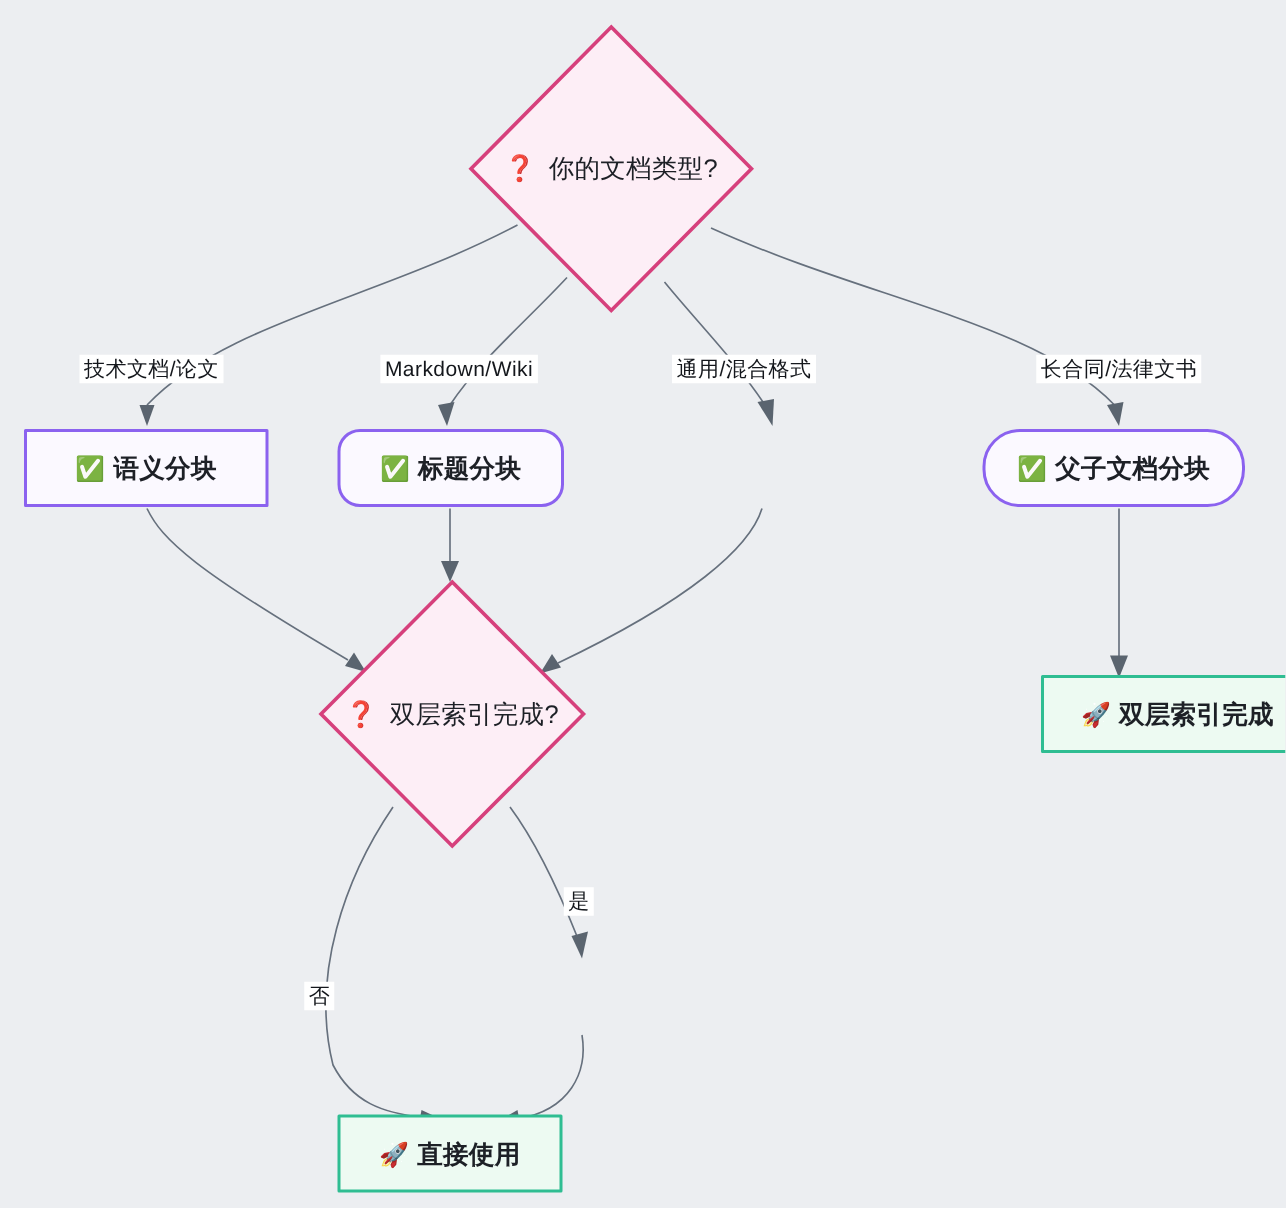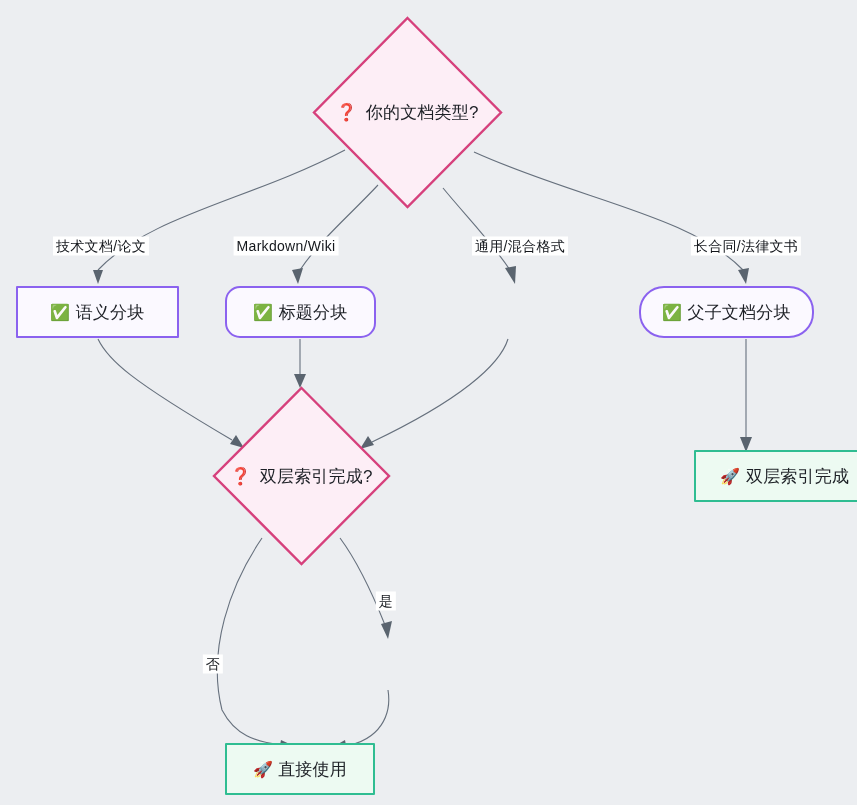--- a/index.html
+++ b/index.html
@@ -54,20 +54,21 @@
   .warn {
     border: 2.2px solid #eba42f;
     background: #fdfaed;
     border-radius: 1px;
   }
   .node-label {
     font-size: 17px;
     color: #1d2026;
     white-space: nowrap;
     letter-spacing: 0.2px;
+    font-weight: bold;
   }
   .node-label .emo {
     margin-right: 5px;
     font-size: 16px;
   }
   .diamond-wrap {
     position: absolute;
   }
   .diamond-wrap svg {
     position: absolute;
@@ -157,38 +158,38 @@
     <svg width="191" height="193">
       <polygon class="diamond-shape" points="95.5,2 189,96.5 95.5,191 2,96.5"></polygon>
     </svg>
     <div class="diamond-text">
       <span class="q">❓</span>
         <span>你的文档类型?</span>
     </div>
   </div>
 
   <div class="edge-label" style="left:101px; top:246px;">技术文档/论文</div>
-  <div class="edge-label" style="left:286px; top:246px;">Markdown/Wiki</div>
-  <div class="edge-label" style="left:520px; top:246px;">通用/混合格式</div>
+  <div class="edge-label" style="left:306px; top:246px;">Markdown/Wiki</div>
+  <div class="edge-label" style="left:496px; top:246px;">通用/混合格式</div>
   <div class="edge-label" style="left:746px; top:246px;">长合同/法律文书</div>
 
   <div class="node proc" style="left:16px; top:286px; width:163px; height:52px;">
     <span class="node-label">
       <span class="emo">✅</span><span>语义分块</span>
     </span>
   </div>
 
   <div class="node proc" style="left:225px; top:286px; width:151px; height:52px;border-radius:15px;">
     <span class="node-label">
       <span class="emo">✅</span><span>标题分块</span>
     </span>
   </div>
 
 
-  <div class="node proc" style="left:639px; top:286px; width:175px; height:52px;border-radius:25px;">
+  <div class="node proc" style="left:655px; top:286px; width:175px; height:52px;border-radius:25px;">
     <span class="node-label">
       <span class="emo">✅</span><span>父子文档分块</span>
     </span>
   </div>
 
   <div class="diamond-wrap" style="left:212px; top:386px; width:179px; height:180px;">
     <svg width="179" height="180">
       <polygon class="diamond-shape" points="89.5,2 177,90 89.5,178 2,90"></polygon>
     </svg>
     <div class="diamond-text">

